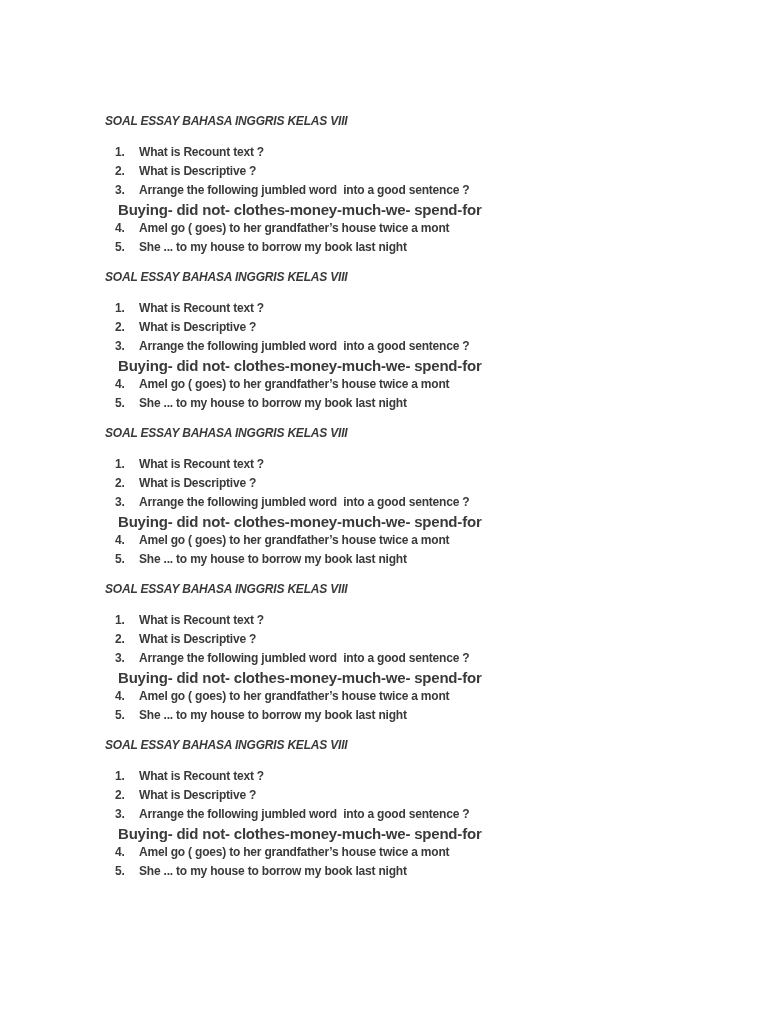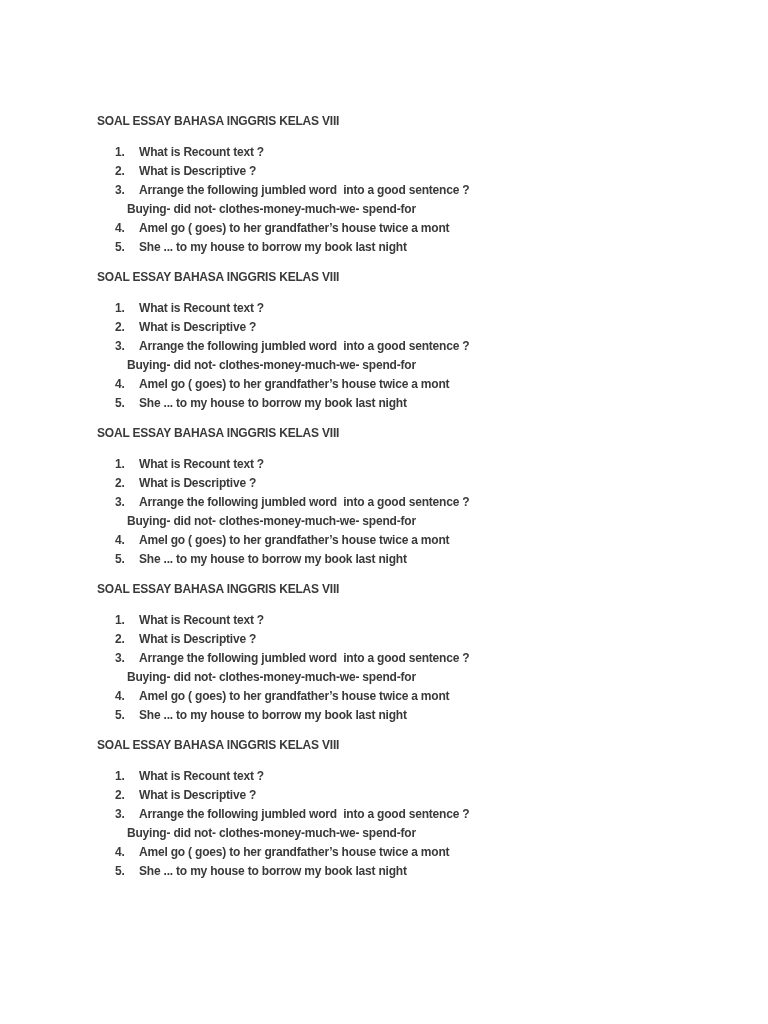--- a/index.html
+++ b/index.html
@@ -23,44 +23,45 @@
     left: 93px;
     right: 50px;
   }
   .section {
     margin: 0 0 11px 0;
   }
   .section-title {
     font-size: 12px;
     line-height: 19px;
     letter-spacing: -0.2px;
-    margin: 0 0 12px 4px;
+    margin: 0 0 12px 12px;
     white-space: pre-wrap;
+    font-style: italic;
   }
   .q-list {
     margin: 0;
   }
   .q-row {
     display: flex;
     align-items: baseline;
     font-size: 12px;
     line-height: 19px;
     letter-spacing: -0.2px;
   }
   .q-num {
     flex: none;
     width: 24px;
     margin-left: 22px;
   }
   .q-text {
     white-space: pre-wrap;
   }
   .q-sub {
-    margin-left: 34px;
-    font-size: 12px;
+    margin-left: 25px;
+    font-size: 15px;
     line-height: 19px;
     letter-spacing: -0.2px;
     white-space: pre-wrap;
   }
 </style>
 </head>
 <body>
 
 <div class="content">
 

